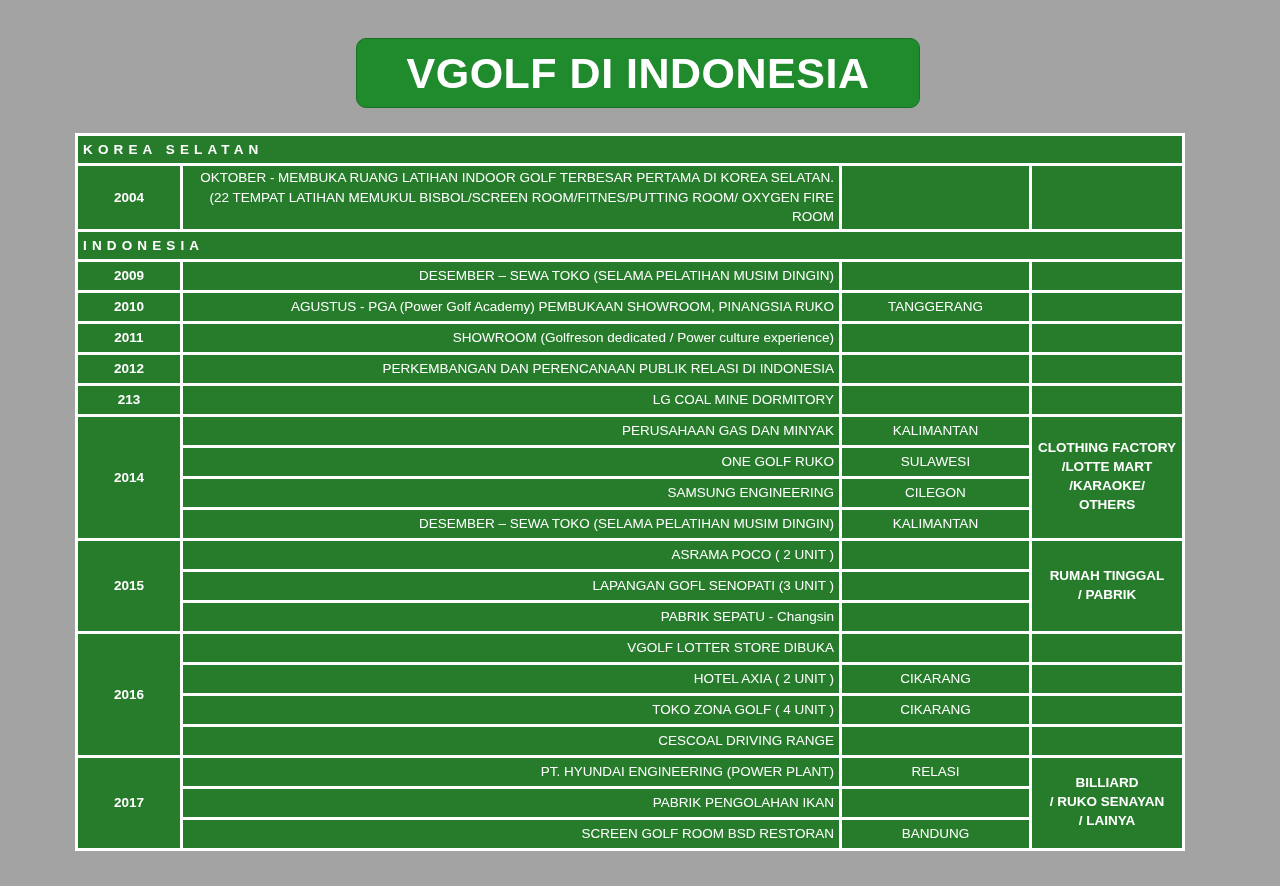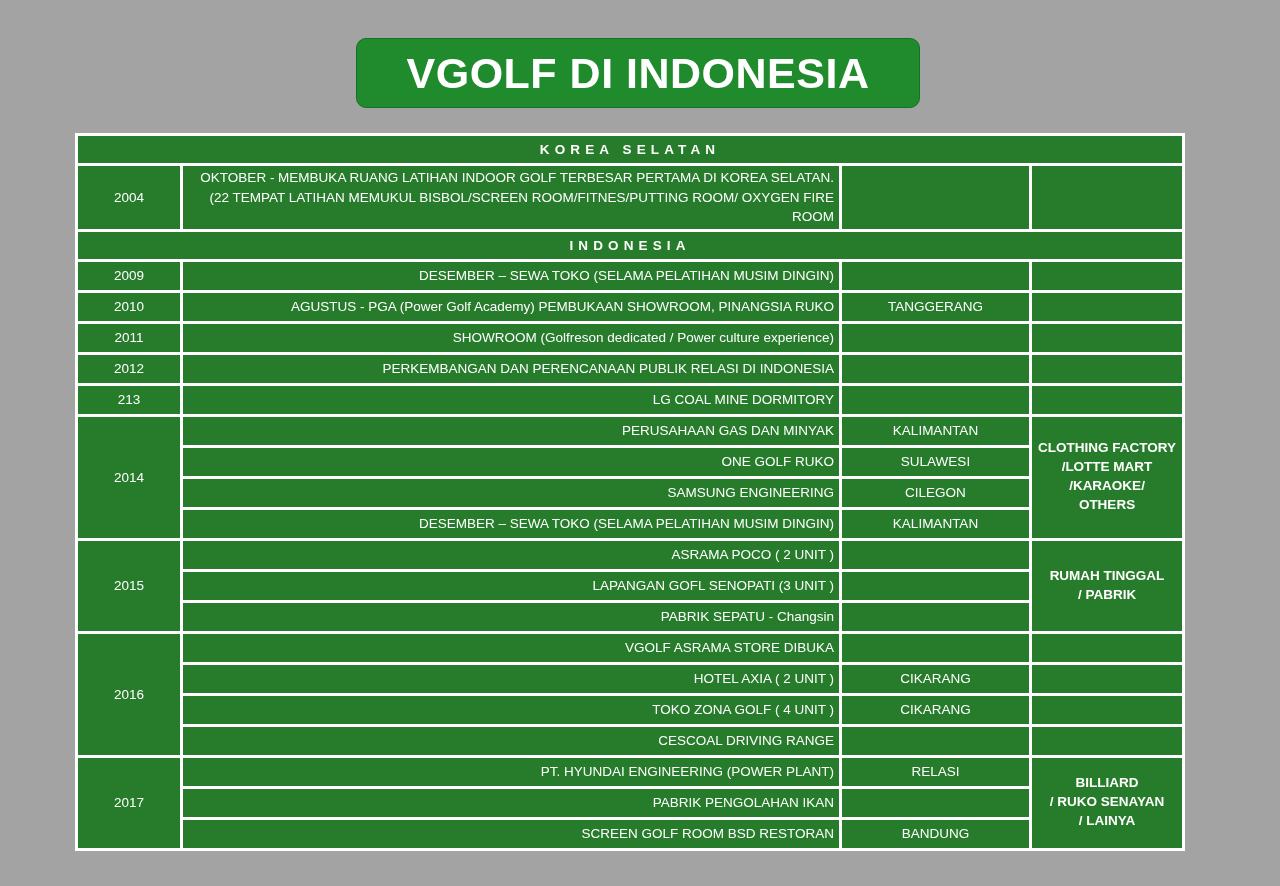--- a/index.html
+++ b/index.html
@@ -51,29 +51,30 @@
     font-size: 13.5px;
     vertical-align: middle;
     padding: 2px 5px;
     overflow: hidden;
     box-sizing: border-box;
   }
   tr.row-header { height: 30px; }
   tr.row-tall   { height: 50px; }
   tr.row        { height: 31px; }
   td.sechdr {
-    text-align: center;
+    text-align: left;
     font-weight: bold;
     font-size: 14.5px;
     letter-spacing: 0.38em;
     padding-left: 0.38em;
   }
   td.year {
     text-align: center;
     font-size: 16px;
+    font-weight: bold;
   }
   td.desc {
     text-align: right;
     padding-left: 9px;
     line-height: 1.45;
   }
   td.loc {
     text-align: center;
     font-size: 13px;
   }
@@ -185,21 +186,21 @@
         <td class="desc">LAPANGAN GOFL SENOPATI (3 UNIT )</td>
         <td class="loc"></td>
       </tr>
       <tr class="row">
         <td class="desc">PABRIK SEPATU - Changsin</td>
         <td class="loc"></td>
       </tr>
 
       <tr class="row">
         <td class="year" rowspan="4">2016</td>
-        <td class="desc">VGOLF ASRAMA STORE DIBUKA</td>
+        <td class="desc">VGOLF LOTTER STORE DIBUKA</td>
         <td class="loc"></td>
         <td class="cat"></td>
       </tr>
       <tr class="row">
         <td class="desc">HOTEL AXIA ( 2 UNIT )</td>
         <td class="loc">CIKARANG</td>
         <td class="cat"></td>
       </tr>
       <tr class="row">
         <td class="desc">TOKO ZONA GOLF ( 4 UNIT )</td>

